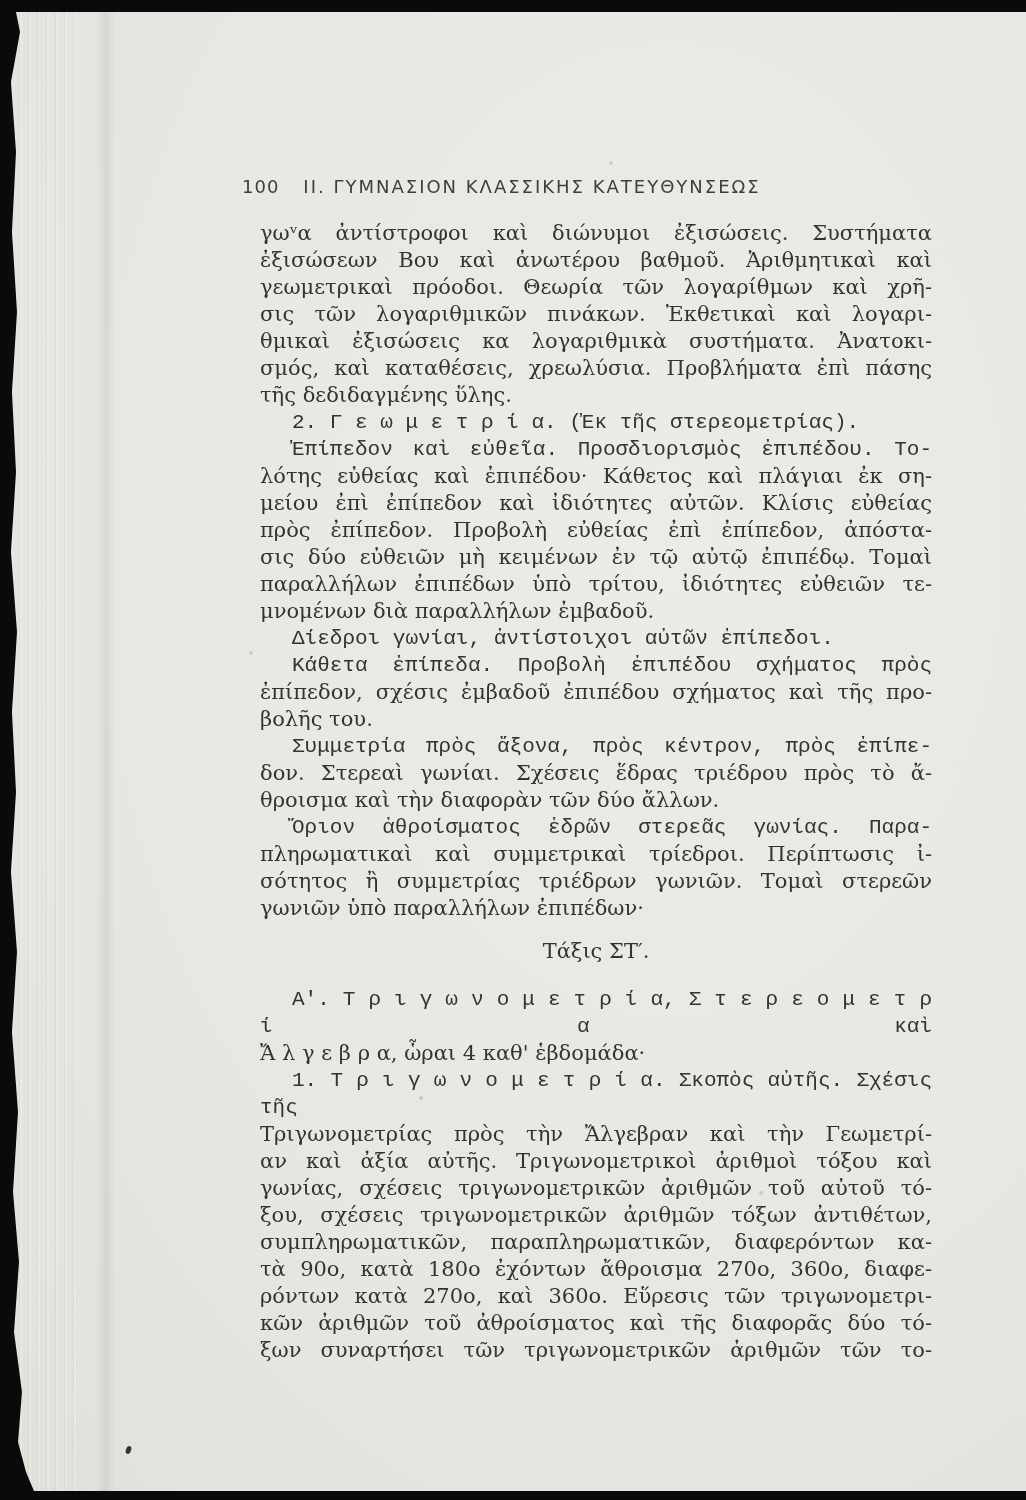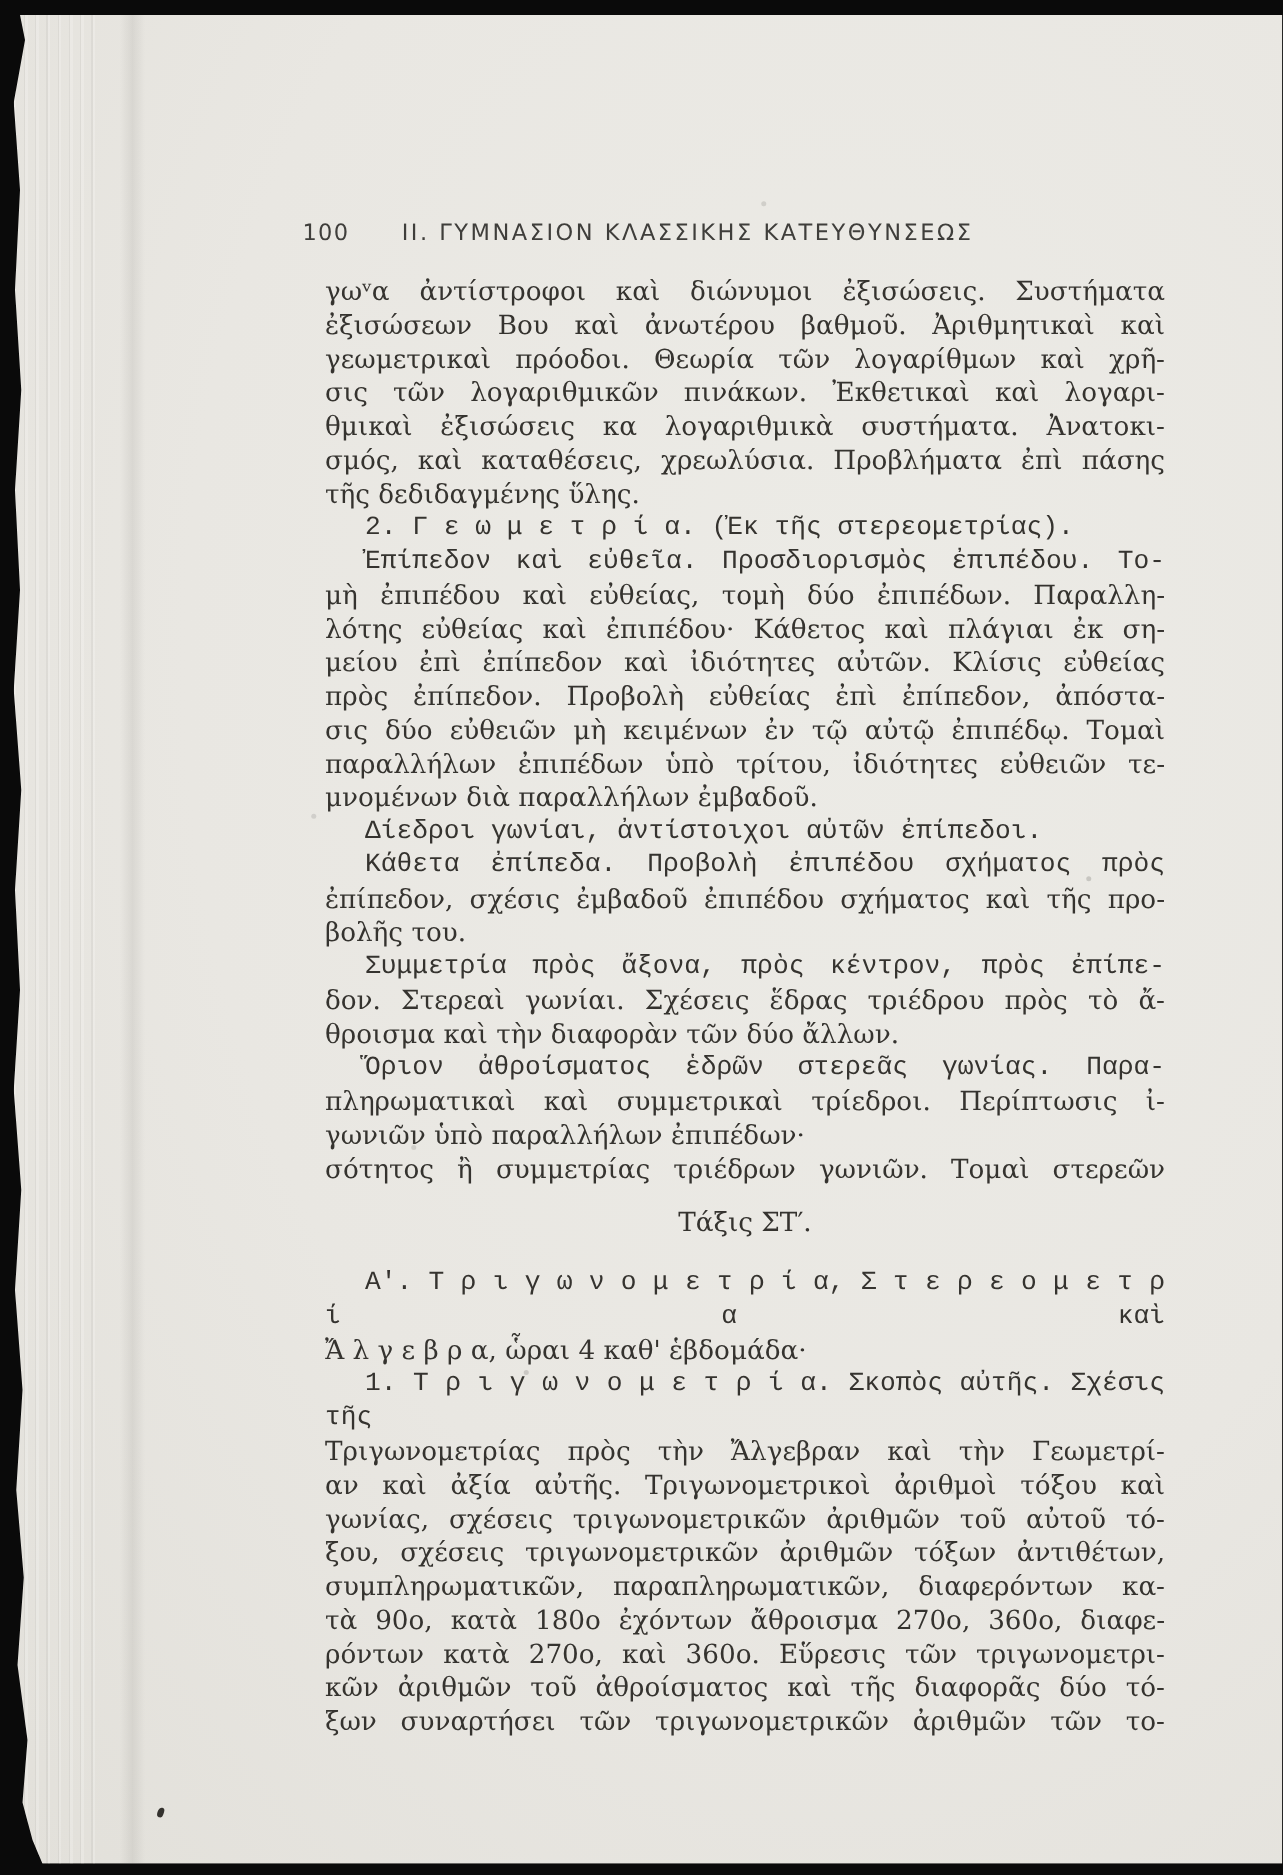--- a/index.html
+++ b/index.html
@@ -38,21 +38,21 @@
   .ink-speck{
     position:absolute;left:126px;top:1446px;width:5px;height:8px;
     background:#34322e;border-radius:60% 40% 50% 50%;transform:rotate(18deg);
   }
   .page-header{
     position:absolute;left:242px;top:176px;width:660px;
     font-family:"DejaVu Sans","Liberation Sans",sans-serif;
     font-size:18px;color:var(--header-ink);letter-spacing:2px;
     display:flex;align-items:baseline;white-space:nowrap;
   }
-  .page-header .num{margin-right:42px;letter-spacing:1px;}
+  .page-header .num{margin-right:24px;letter-spacing:1px;}
   .text-block{
     position:absolute;left:230px;top:220px;width:672px;
     font-size:21px;line-height:27px;color:var(--ink);
     text-rendering:optimizeLegibility;
     margin-left:30px;
   }
   .line{min-height:27px;}
   .just{text-align:justify;text-align-last:justify;}
   .left{text-align:left;text-align-last:left;}
   .center{text-align:right;text-align-last:center;margin-top:16px;margin-bottom:21px;}
@@ -75,38 +75,37 @@
 <div class="text-block">
     <div class="line just">γωᵛα ἀντίστροφοι καὶ διώνυμοι ἐξισώσεις. Συστήματα</div>
     <div class="line just">ἐξισώσεων Βου καὶ ἀνωτέρου βαθμοῦ. Ἀριθμητικαὶ καὶ</div>
     <div class="line just">γεωμετρικαὶ πρόοδοι. Θεωρία τῶν λογαρίθμων καὶ χρῆ-</div>
     <div class="line just">σις τῶν λογαριθμικῶν πινάκων. Ἐκθετικαὶ καὶ λογαρι-</div>
     <div class="line just">θμικαὶ ἐξισώσεις κα λογαριθμικὰ συστήματα. Ἀνατοκι-</div>
     <div class="line just">σμός, καὶ καταθέσεις, χρεωλύσια. Προβλήματα ἐπὶ πάσης</div>
     <div class="line left">τῆς δεδιδαγμένης ὕλης.</div>
     <div class="line left indent">2. Γ ε ω μ ε τ ρ ί α. (Ἐκ τῆς στερεομετρίας).</div>
     <div class="line just indent">Ἐπίπεδον καὶ εὐθεῖα. Προσδιορισμὸς ἐπιπέδου. Το-</div>
-    <div class="line just">μὴ ἐπιπέδου καὶ εὐθείας, τομὴ δύο ἐπιπέδων. Παραλλη-</div>
     <div class="line just">λότης εὐθείας καὶ ἐπιπέδου· Κάθετος καὶ πλάγιαι ἐκ ση-</div>
     <div class="line just">μείου ἐπὶ ἐπίπεδον καὶ ἰδιότητες αὐτῶν. Κλίσις εὐθείας</div>
     <div class="line just">πρὸς ἐπίπεδον. Προβολὴ εὐθείας ἐπὶ ἐπίπεδον, ἀπόστα-</div>
     <div class="line just">σις δύο εὐθειῶν μὴ κειμένων ἐν τῷ αὐτῷ ἐπιπέδῳ. Τομαὶ</div>
     <div class="line just">παραλλήλων ἐπιπέδων ὑπὸ τρίτου, ἰδιότητες εὐθειῶν τε-</div>
     <div class="line left">μνομένων διὰ παραλλήλων ἐμβαδοῦ.</div>
     <div class="line left indent">Δίεδροι γωνίαι, ἀντίστοιχοι αὐτῶν ἐπίπεδοι.</div>
     <div class="line just indent">Κάθετα ἐπίπεδα. Προβολὴ ἐπιπέδου σχήματος πρὸς</div>
     <div class="line just">ἐπίπεδον, σχέσις ἐμβαδοῦ ἐπιπέδου σχήματος καὶ τῆς προ-</div>
     <div class="line left">βολῆς του.</div>
     <div class="line just indent">Συμμετρία πρὸς ἄξονα, πρὸς κέντρον, πρὸς ἐπίπε-</div>
     <div class="line just">δον. Στερεαὶ γωνίαι. Σχέσεις ἕδρας τριέδρου πρὸς τὸ ἄ-</div>
     <div class="line left">θροισμα καὶ τὴν διαφορὰν τῶν δύο ἄλλων.</div>
     <div class="line just indent">Ὅριον ἀθροίσματος ἑδρῶν στερεᾶς γωνίας. Παρα-</div>
     <div class="line just">πληρωματικαὶ καὶ συμμετρικαὶ τρίεδροι. Περίπτωσις ἰ-</div>
+    <div class="line just">σότητος ἢ συμμετρίας τριέδρων γωνιῶν. Τομαὶ στερεῶν</div>
     <div class="line left">γωνιῶν ὑπὸ παραλλήλων ἐπιπέδων·</div>
-    <div class="line just">σότητος ἢ συμμετρίας τριέδρων γωνιῶν. Τομαὶ στερεῶν</div>
     <div class="line center">Τάξις ΣΤ′.</div>
     <div class="line just indent">Α′. Τ ρ ι γ ω ν ο μ ε τ ρ ί α, Σ τ ε ρ ε ο μ ε τ ρ ί α καὶ</div>
     <div class="line left">Ἄ λ γ ε β ρ α, ὧραι 4 καθ' ἑβδομάδα·</div>
     <div class="line just indent">1. Τ ρ ι γ ω ν ο μ ε τ ρ ί α. Σκοπὸς αὐτῆς. Σχέσις τῆς</div>
     <div class="line just">Τριγωνομετρίας πρὸς τὴν Ἄλγεβραν καὶ τὴν Γεωμετρί-</div>
     <div class="line just">αν καὶ ἀξία αὐτῆς. Τριγωνομετρικοὶ ἀριθμοὶ τόξου καὶ</div>
     <div class="line just">γωνίας, σχέσεις τριγωνομετρικῶν ἀριθμῶν τοῦ αὐτοῦ τό-</div>
     <div class="line just">ξου, σχέσεις τριγωνομετρικῶν ἀριθμῶν τόξων ἀντιθέτων,</div>
     <div class="line just">συμπληρωματικῶν, παραπληρωματικῶν, διαφερόντων κα-</div>
     <div class="line just">τὰ 90ο, κατὰ 180ο ἐχόντων ἄθροισμα 270ο, 360ο, διαφε-</div>

